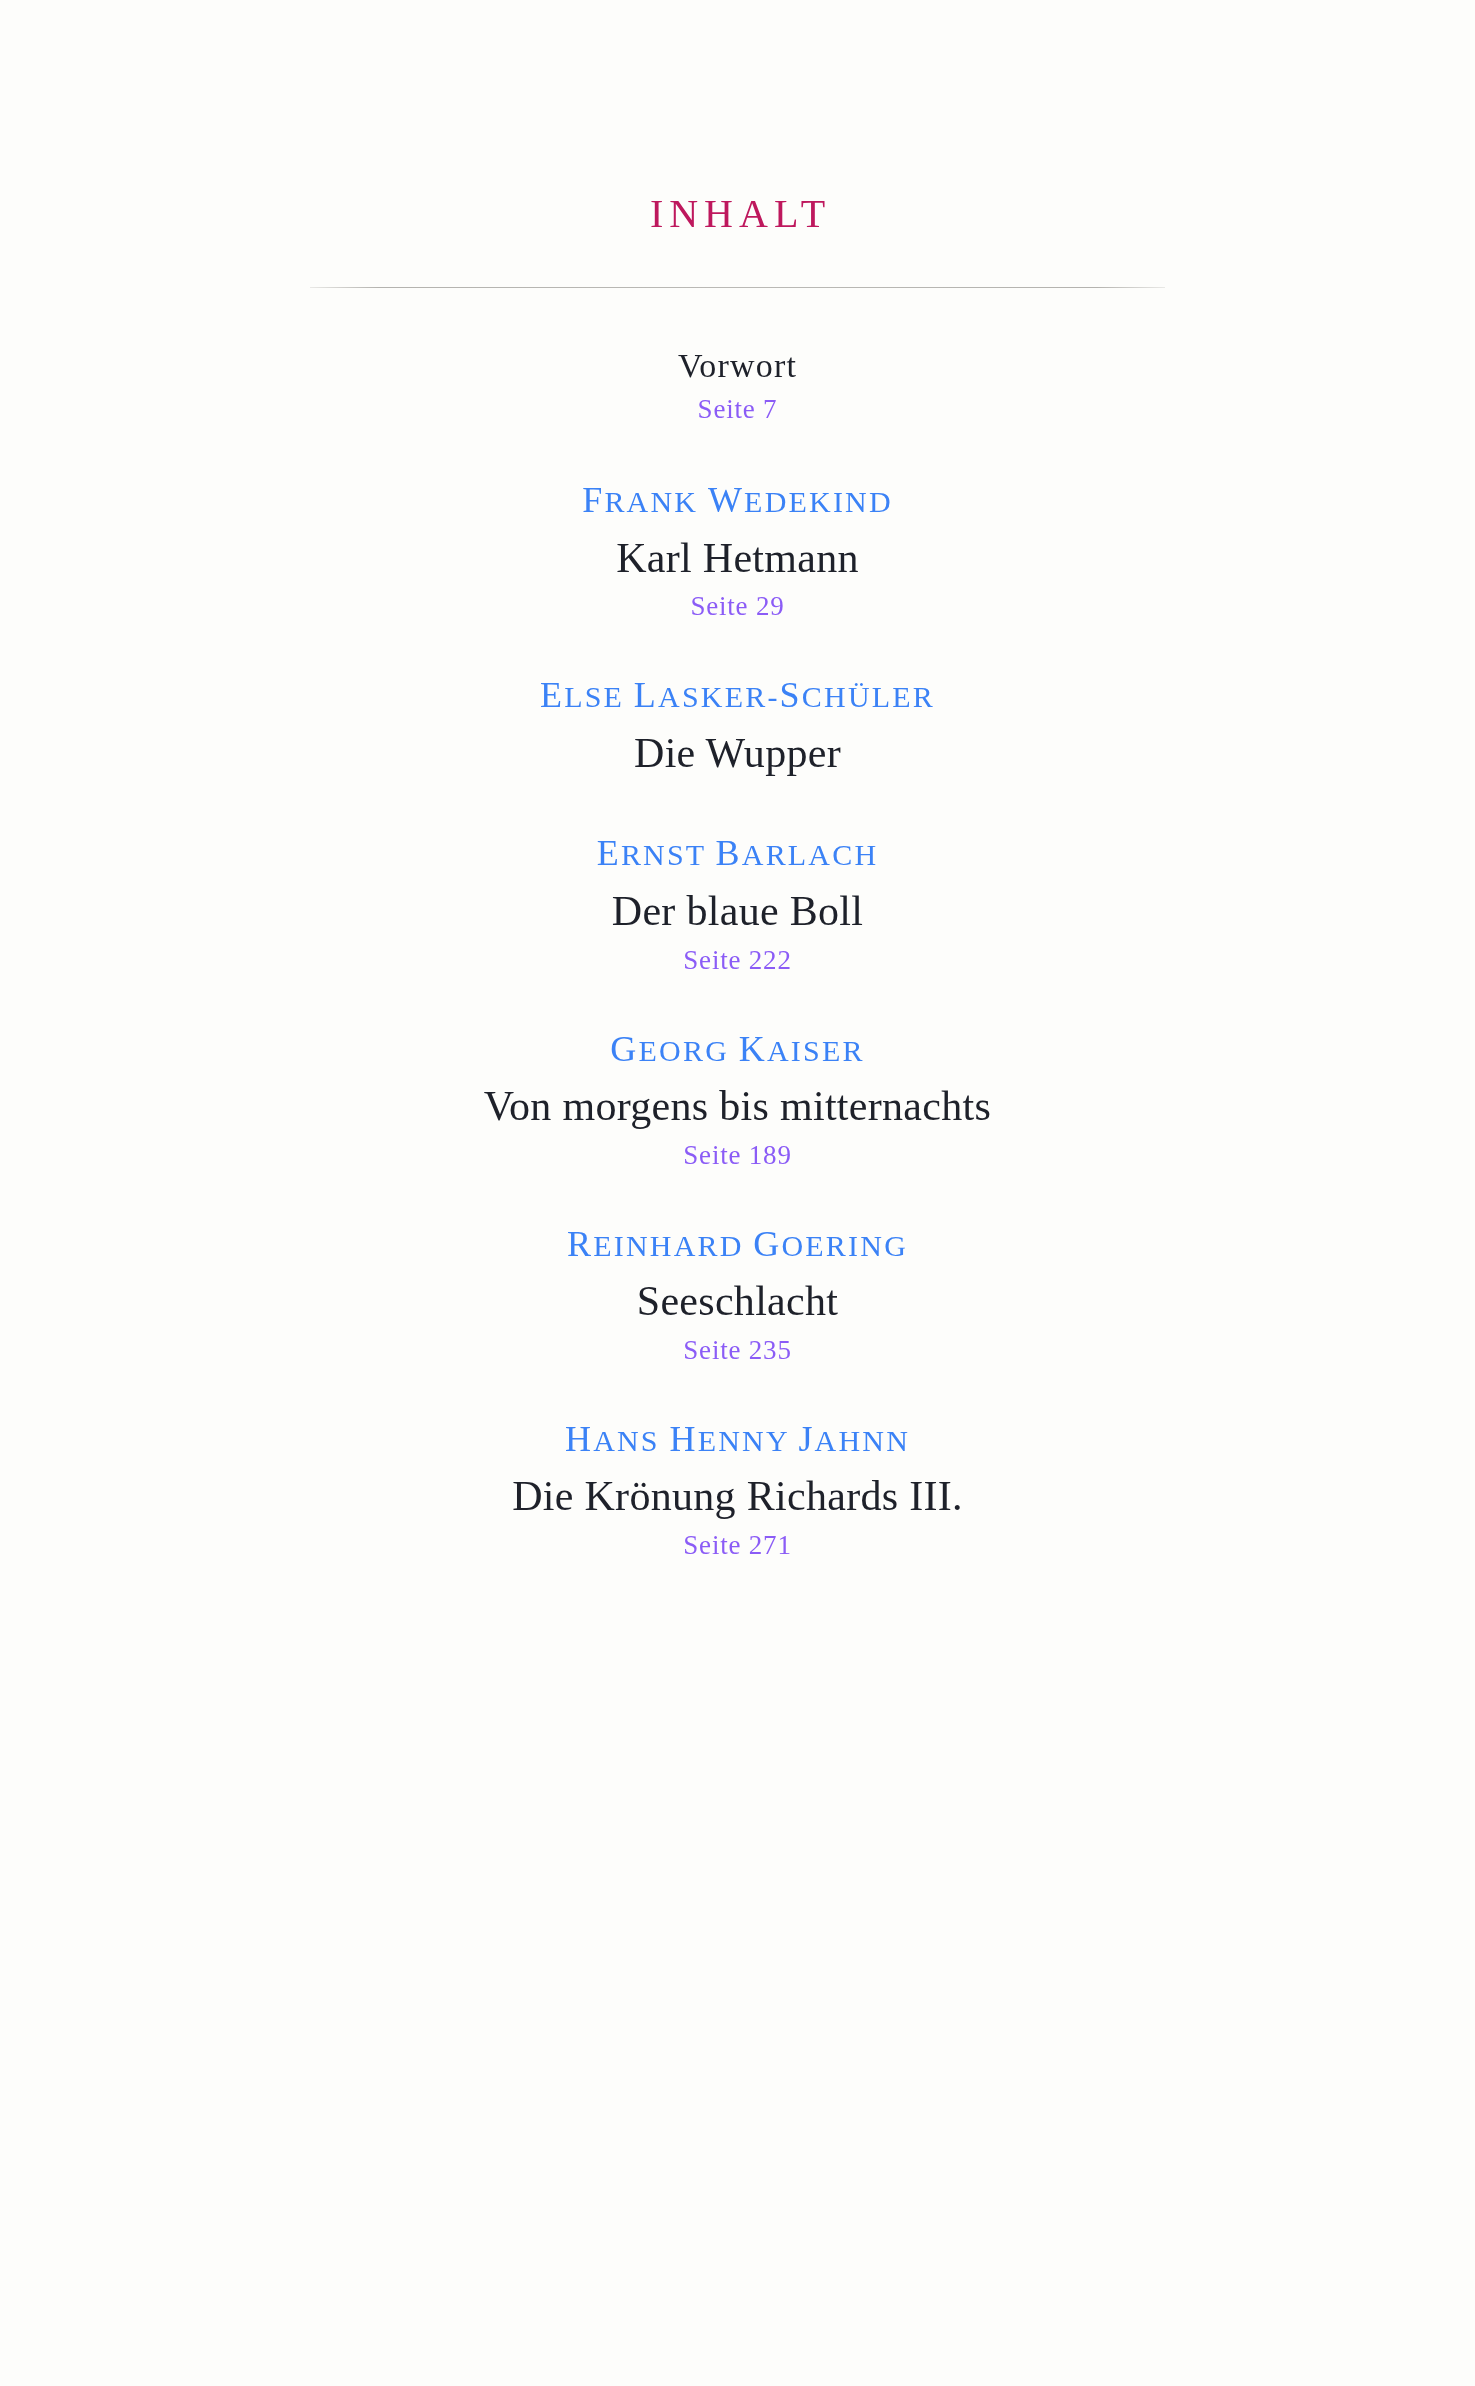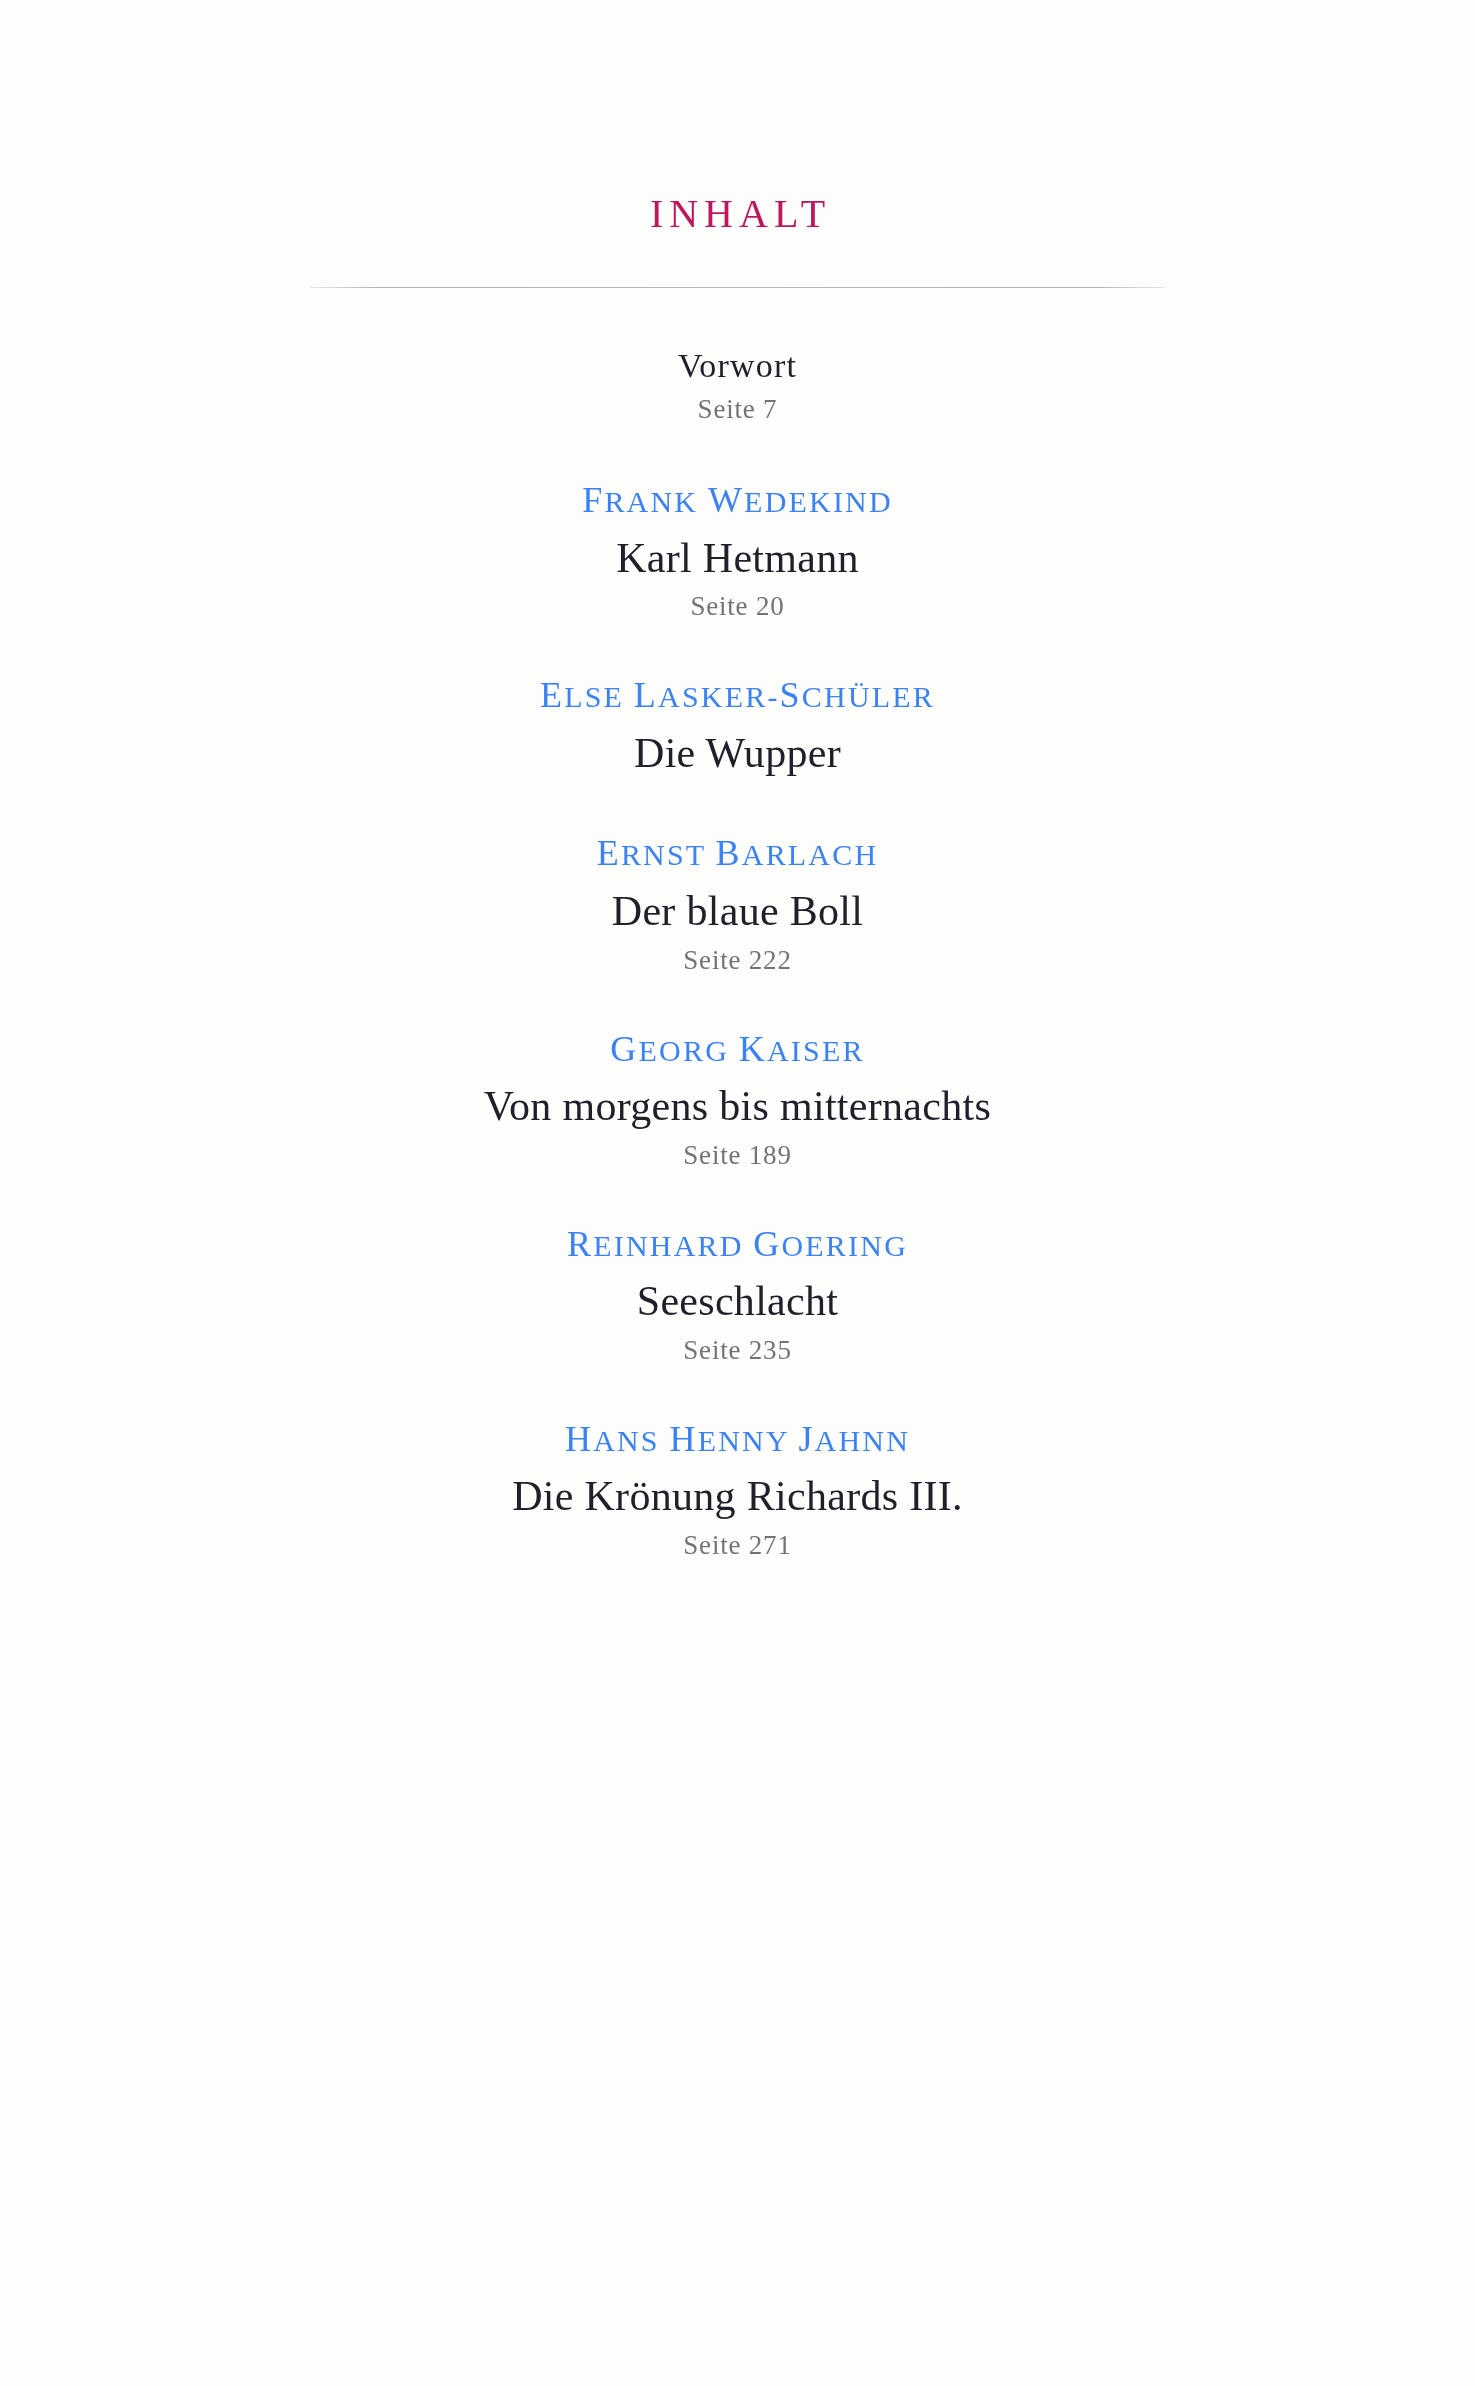--- a/index.html
+++ b/index.html
@@ -71,21 +71,21 @@
   }
   .work {
     font-size: 42px;
     color: #1e212a;
     line-height: 1.3;
     margin-top: 6px;
     letter-spacing: 0.3px;
   }
   .page-no {
     font-size: 27px;
-    color: #737373;
+    color: #8b5cf6;
     margin-top: 6px;
     letter-spacing: 0.8px;
   }
   .entry.preface .work {
     font-size: 34px;
     letter-spacing: 1.2px;
   }
 </style>
 </head>
 <body>
@@ -102,21 +102,21 @@
     <div class="entries">
 
       <div class="entry preface">
         <div class="work">Vorwort</div>
         <div class="page-no">Seite 7</div>
       </div>
 
       <div class="entry">
         <div class="author"><span class="cap">F</span>RANK <span class="cap">W</span>EDEKIND</div>
         <div class="work">Karl Hetmann</div>
-        <div class="page-no">Seite 20</div>
+        <div class="page-no">Seite 29</div>
       </div>
 
       <div class="entry">
         <div class="author"><span class="cap">E</span>LSE <span class="cap">L</span>ASKER-<span class="cap">S</span>CHÜLER</div>
         <div class="work">Die Wupper</div>
       </div>
 
       <div class="entry">
         <div class="author"><span class="cap">E</span>RNST <span class="cap">B</span>ARLACH</div>
         <div class="work">Der blaue Boll</div>

